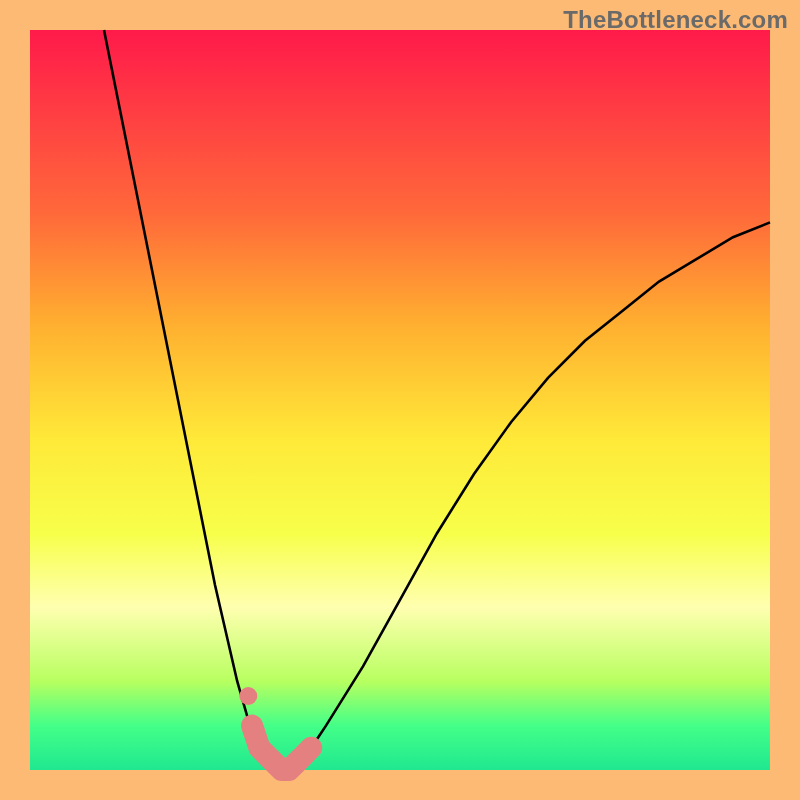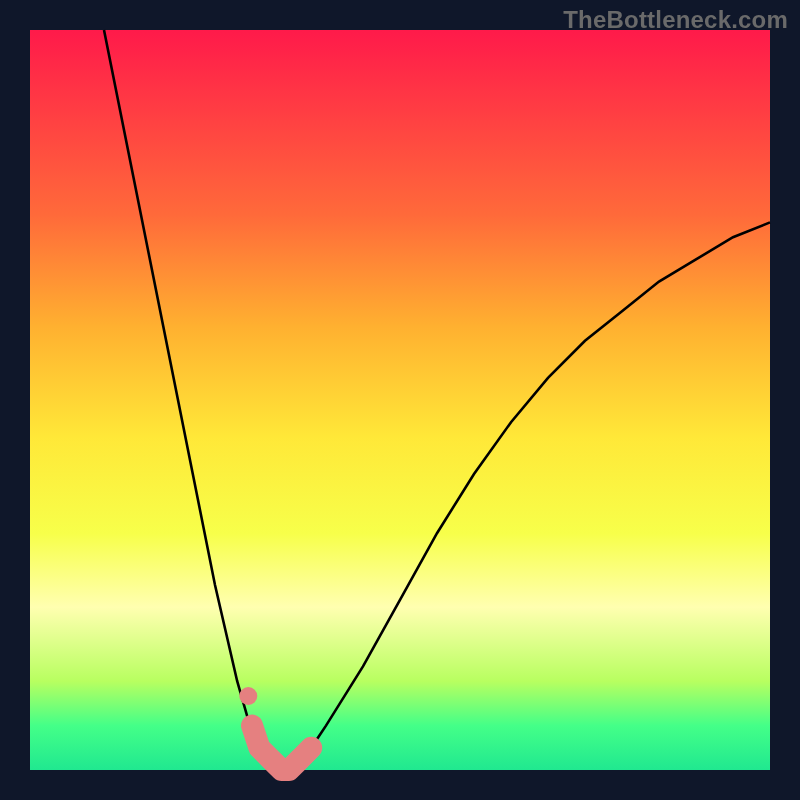--- a/index.html
+++ b/index.html
@@ -1,21 +1,21 @@
 <!DOCTYPE html>
 <html><head>
 <meta charset="utf-8">
 <style>
   * { margin: 0; padding: 0; box-sizing: border-box; }
   html, body { width: 800px; height: 800px; overflow: hidden; background: #000; }
   .frame {
     position: relative;
     width: 800px;
     height: 800px;
-    background: #0f172a;
+    background: #fdba74;
   }
   .plot-area {
     position: absolute;
     left: 30px;
     top: 30px;
     width: 740px;
     height: 740px;
     background: linear-gradient(to bottom,
       #ff1a4a 0%,
       #ff6a3a 25%,

